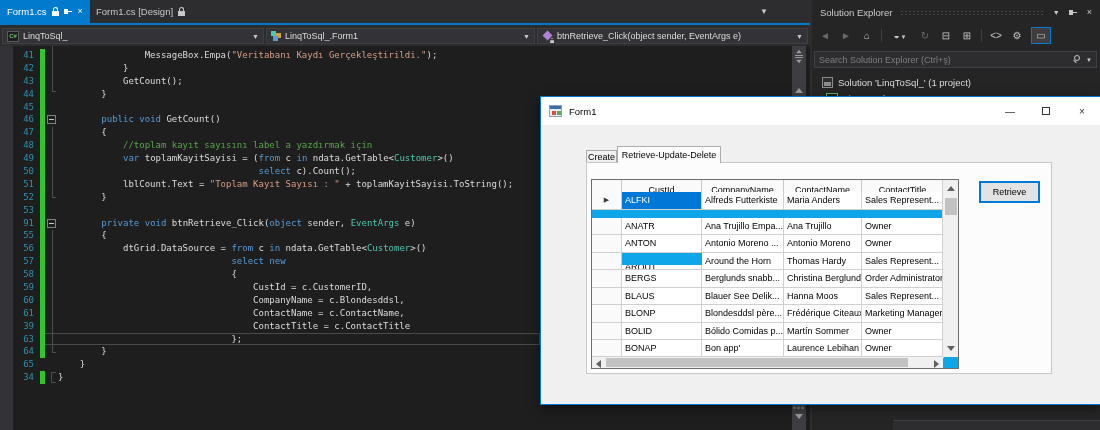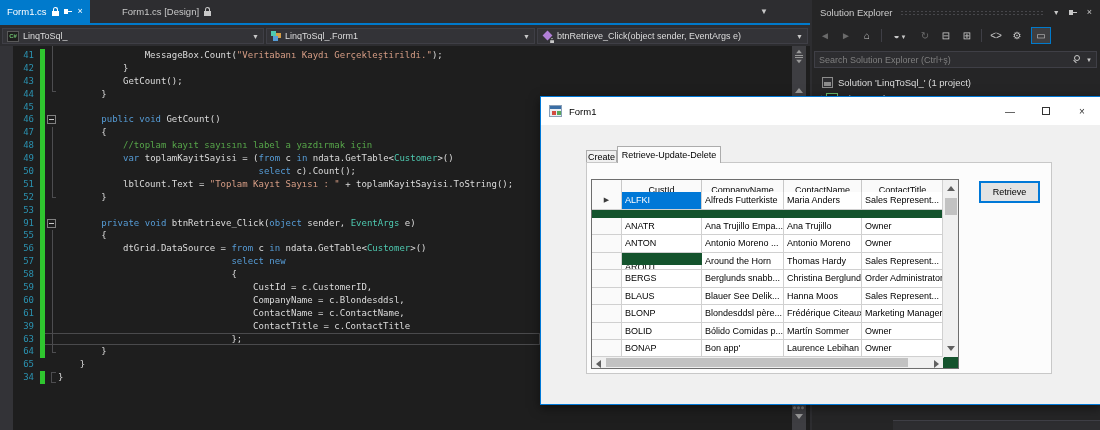--- a/index.html
+++ b/index.html
@@ -8,21 +8,21 @@
             font-family:"Liberation Sans", sans-serif; overflow:hidden; }
   .mono { font-family:"DejaVu Sans Mono", monospace; }
 
   
   .editor { position:absolute; left:0; top:0; width:810px; height:430px; }
   .tabstrip { position:absolute; left:0; top:0; width:810px; height:25px; }
   .tabline { position:absolute; left:0; top:23px; width:810px; height:2px; background:#007acc; }
   .tab { position:absolute; top:0; height:23px; display:flex; align-items:center;
          padding:0 7px; font-size:9.5px; gap:5px; white-space:nowrap; }
   .tab.active { background:#007acc; color:#ffffff; }
-  .tab.inactive { color:#c8c8c8;margin-left:26px; }
+  .tab.inactive { color:#c8c8c8; }
   .doc-chevron { position:absolute; left:760px; top:7px; font-size:8px; color:#c8c8c8; cursor:default; }
 
   .ilock { display:inline-block; width:7px; height:9px; position:relative; }
   .ilock .sh { position:absolute; left:1px; top:0; width:5px; height:5px; border:1px solid currentColor;
                border-bottom:none; border-radius:3px 3px 0 0; }
   .ilock .bd { position:absolute; left:0; top:4px; width:7px; height:5px; background:currentColor; }
   .ipin { display:inline-block; width:9px; height:9px; position:relative; }
   .ipin .hd { position:absolute; left:0; top:2px; width:4px; height:5px; background:currentColor; }
   .ipin .st { position:absolute; left:4px; top:4px; width:4px; height:1px; background:currentColor; }
   .ix { font-size:9px; line-height:9px; }
@@ -105,21 +105,21 @@
   .ftitle .txt { font-size:9.5px; color:#000; margin-left:7px; }
   .fbtns { margin-left:auto; display:flex; height:100%; }
   .fbtn { width:36px; height:100%; display:flex; align-items:center; justify-content:center;
           font-size:10px; color:#333; }
   .fbtn .sq { width:8px; height:8px; border:1px solid #333; }
   .ftab { position:absolute; font-size:9px; color:#000; display:flex; align-items:center; justify-content:center; }
   .ftab.unsel { left:45px; top:53px; width:31px; height:13px; background:#f0f0f0; border:1px solid #acacac; border-bottom:none; }
   .ftab.sel { left:76px; top:49px; width:104px; height:17px; background:#fcfcfc; border:1px solid #acacac; border-bottom:none; z-index:2; }
   .fpage { position:absolute; left:45px; top:65px; width:466px; height:212px; background:#fcfcfc; border:1px solid #c8c8c8; }
 
-  .grid { position:absolute; left:50px; top:82px; width:368px; height:190px; border:1px solid #6e6e6e; background:#14532d; font-size:9px; color:#000; }
+  .grid { position:absolute; left:50px; top:82px; width:368px; height:190px; border:1px solid #6e6e6e; background:#0ea5e9; font-size:9px; color:#000; }
   .g-hdr { position:absolute; left:0; top:0; height:20px; display:flex; }
   .g-hc { border-right:1px solid #c8c8c8; border-bottom:1px solid #989898; background:#fafafa;
           display:flex; align-items:center; justify-content:center; overflow:hidden; white-space:nowrap; }
   .g-row { position:absolute; display:flex; height:17.5px; }
   .g-c { border-right:1px solid #d0d0d0; border-bottom:1px solid #d0d0d0; padding-left:3px;
          display:flex; align-items:center; overflow:hidden; white-space:nowrap; background:#fff; }
   .g-c.rh { background:#fafafa; justify-content:center; padding-left:0; }
   .g-c.selcell { background:#0078d7; color:#fff; }
   .g-vs { position:absolute; right:0; top:0; width:16px; height:177px; background:#f0f0f0; border-left:1px solid #d0d0d0; }
   .g-vs .thumb { position:absolute; left:2px; top:18px; width:12px; height:17px; background:#c2c2c2; }
@@ -198,21 +198,21 @@
       <div class="gtick" style="top:45px;"></div>
       <div class="guide" style="top:81px; height:70px;"></div>
       <div class="gtick" style="top:151px;"></div>
       <div class="guide" style="top:184px; height:122px;"></div>
       <div class="gtick" style="top:306px;"></div>
       <div class="gbracket" style="top:326px;"></div>
       <div class="lines" id="code-lines">
           <div class="cl">
             <span class="ln">41</span>
             <div class="chg"></div>
-            <span class="txt"><span class="tk-pl">                MessageBox.Count(</span><span class="tk-st">"Veritabanı Kaydı Gerçekleştirildi."</span><span class="tk-pl">);</span></span>
+            <span class="txt"><span class="tk-pl">                MessageBox.Empa(</span><span class="tk-st">"Veritabanı Kaydı Gerçekleştirildi."</span><span class="tk-pl">);</span></span>
           </div>
           <div class="cl">
             <span class="ln">42</span>
             <div class="chg"></div>
             <span class="txt"><span class="tk-pl">            }</span></span>
           </div>
           <div class="cl">
             <span class="ln">43</span>
             <div class="chg"></div>
             <span class="txt"><span class="tk-pl">            GetCount();</span></span>

